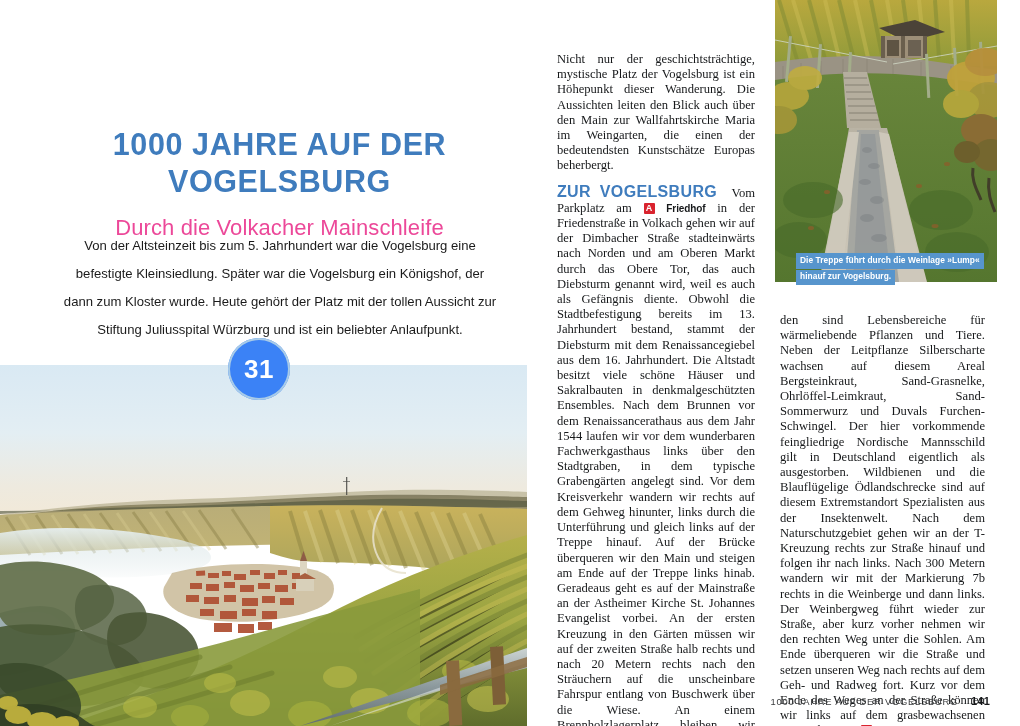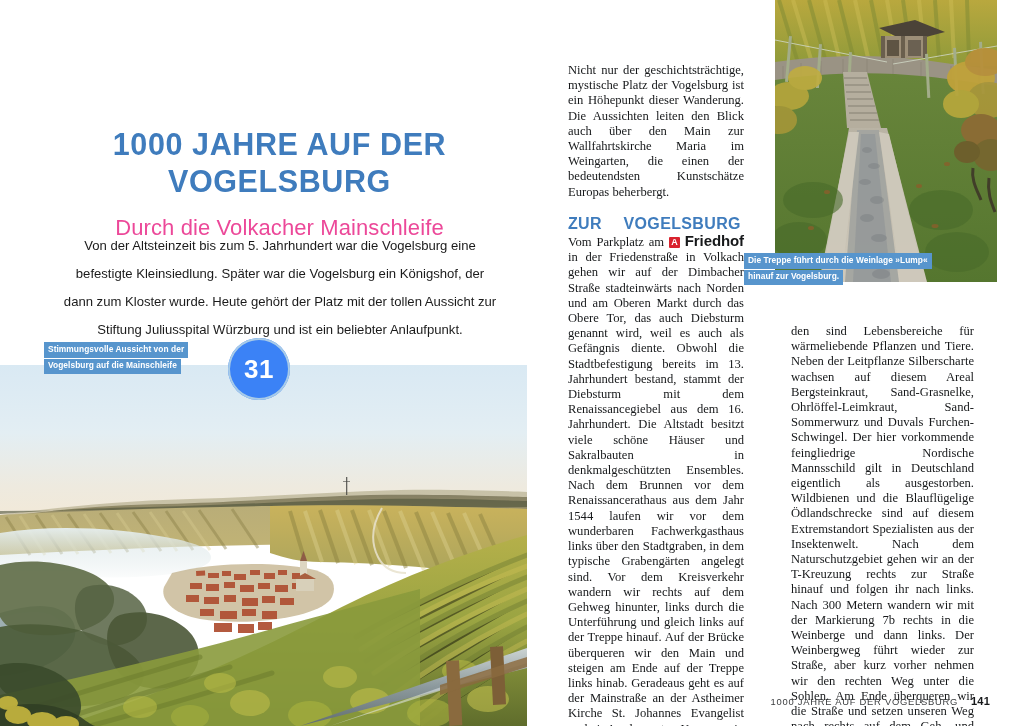--- a/index.html
+++ b/index.html
@@ -124,39 +124,39 @@
     font-weight: bold;
     font-size: 8.4px;
     line-height: 13.5px;
     padding: 0.5px 4px 1.5px 4px;
     letter-spacing: 0.05px;
     margin-bottom: 1px;
     white-space: nowrap;
   }
   .caption-stair {
     position: absolute;
-    left: 744px;
+    left: 796px;
     top: 253px;
     z-index: 5;
   }
 
   
   .col {
     position: absolute;
     font-family: "Liberation Serif", serif;
     font-size: 12.6px;
     line-height: 15.2px;
     color: #16181a;
     text-align: justify;
     hyphens: manual;
   }
   .col-left  { left: 552px; top: 47px;  width: 208px; }
   .col-right { left: 775px; top: 308px; width: 215px; }
 
-  .col p { margin: 16px; }
+  .col p { margin: 5px; }
   .col p + p { margin-top: 10px; }
 
   .kicker {
     font-family: "Liberation Sans", sans-serif;
     font-weight: bold;
     font-size: 16px;
     letter-spacing: 0.35px;
     color: #3f7cbd;
   }
 
@@ -170,21 +170,21 @@
     line-height: 11px;
     width: 11px;
     height: 11px;
     text-align: center;
     vertical-align: 1px;
     border-radius: 1px;
   }
   .poi-name {
     font-family: "Liberation Sans", sans-serif;
     font-weight: bold;
-    font-size: 15px;
+    font-size: 10px;
     color: #16181a;
     letter-spacing: -0.1px;
   }
 
   
   .footer {
     position: absolute;
     right: 30px;
     bottom: 19px;
     display: flex;
@@ -539,24 +539,20 @@
         <ellipse cx="36" cy="228" rx="3" ry="2"></ellipse>
         <ellipse cx="172" cy="164" rx="3" ry="2"></ellipse>
       </g>
     </svg>
   </div>
 
   <div class="badge-circle">
     <span>31</span>
   </div>
 
-  <div class="caption-hero">
-    <div class="cl">Stimmungsvolle Aussicht von der</div>
-    <div class="cl">Vogelsburg auf die Mainschleife</div>
-  </div>
 
   <div class="caption-stair">
     <div class="cl">Die Treppe führt durch die Weinlage »Lump«</div>
     <div class="cl">hinauf zur Vogelsburg.</div>
   </div>
 
   <div class="title-block">
     <h1 class="main-title">1000 JAHRE AUF DER VOGELSBURG</h1>
     <div class="subtitle">Durch die Volkacher Mainschleife</div>
   </div>

